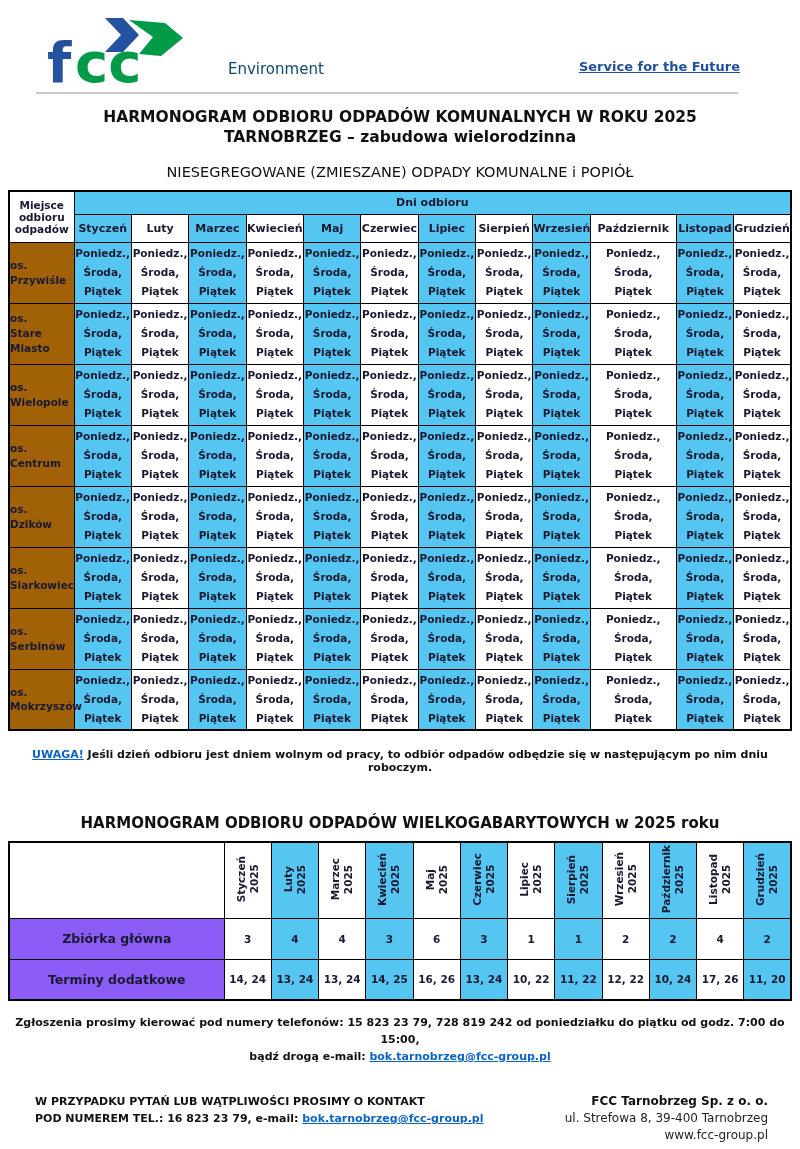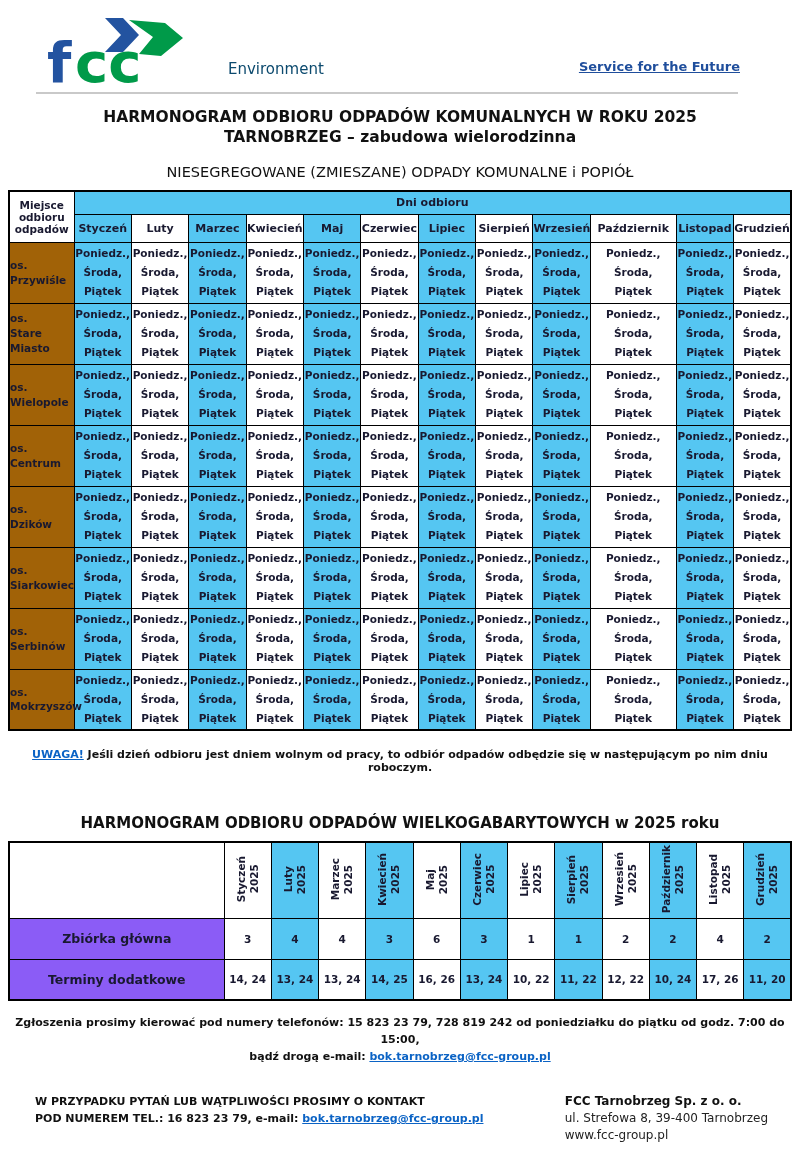--- a/index.html
+++ b/index.html
@@ -43,21 +43,21 @@
   .t2 thead th .rot { writing-mode: vertical-rl; transform: rotate(180deg); display: inline-block; line-height: 13px; }
   .t2 tbody tr { height: 41px; }
   .t2 tbody th { font-size: 12.5px; font-weight: bold; background: #8b5cf6; }
   .t2 tbody td { font-size: 10.5px; font-weight: bold; }
 
   .contact-note { text-align: center; font-size: 11px; font-weight: bold; margin-top: 13px; line-height: 17px; }
 
   
   .footer { position: absolute; left: 0; right: 0; top: 1093px; display: flex; justify-content: space-between; padding: 0 32px 0 35px; }
   .f-left { font-size: 11px; font-weight: bold; line-height: 17px; }
-  .f-right { text-align: left; font-size: 12px; line-height: 17px; color: #222; }
+  .f-right { text-align: right; font-size: 12px; line-height: 17px; color: #222; }
   .f-right .co { font-weight: bold; color: #111; }
 </style>
 </head>
 <body>
 
 <div class="page">
 
   <div class="hdr">
     <div class="logo-wrap">
       <svg width="175" height="78" viewBox="0 0 175 78" aria-hidden="true">

